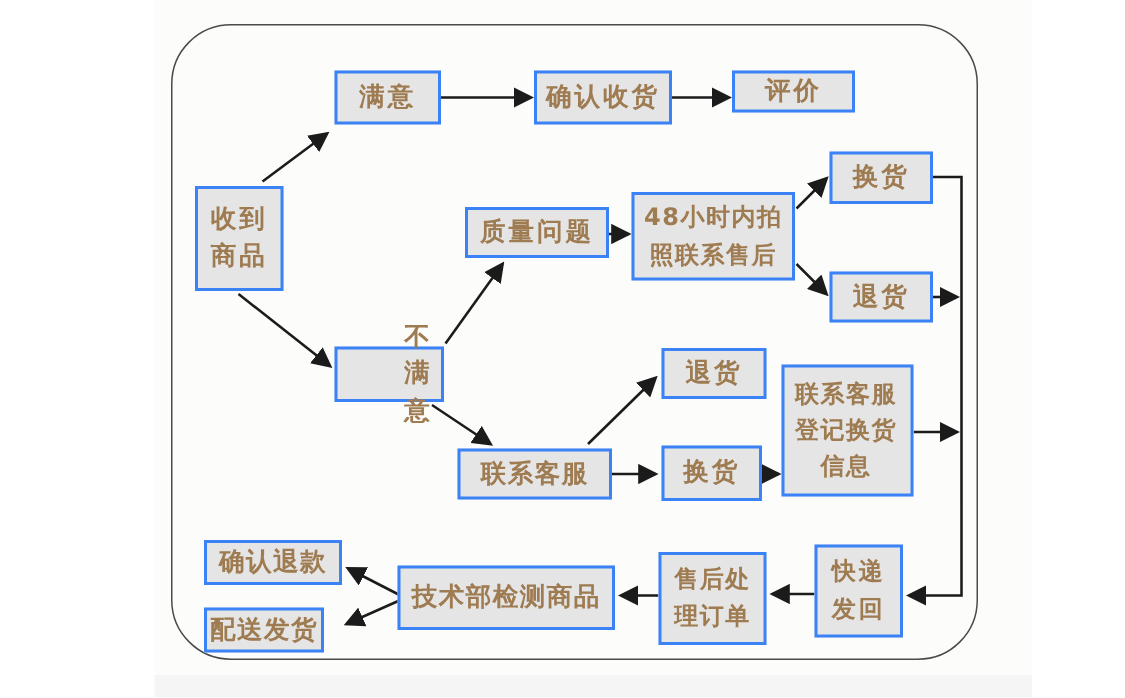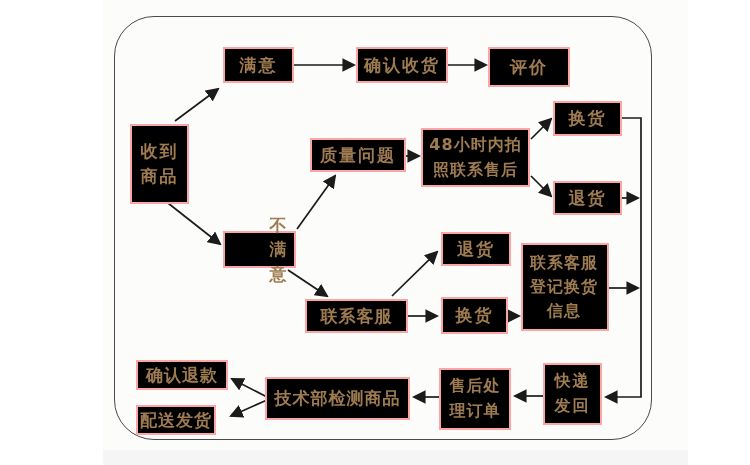--- a/index.html
+++ b/index.html
@@ -7,28 +7,28 @@
     position:relative;width:750px;height:465px;background:#ffffff;overflow:hidden;
     font-family:"DejaVu Sans","Liberation Sans",sans-serif;
   }
   .photo-backdrop{position:absolute;left:103px;top:0;width:585px;height:465px;background:#fcfcfb;}
   .photo-strip{position:absolute;left:103px;top:450px;width:585px;height:15px;background:#f5f5f5;}
   .outer-frame{
     position:absolute;left:114px;top:16px;width:538px;height:424px;
     border:1.5px solid #4a4a4a;border-radius:40px;box-sizing:border-box;background:transparent;
   }
   .node{
-    position:absolute;box-sizing:border-box;background:#000000;border:2px solid #fca5a5;
+    position:absolute;box-sizing:border-box;background:#e5e5e5;border:2px solid #3b82f6;
     color:#9e7b51;font-weight:bold;font-size:17px;letter-spacing:2px;line-height:1.45;
     display:flex;align-items:center;justify-content:center;text-align:center;white-space:pre-line;
   }
-  .n-receive        {left:130px;top:124px;width:59px;height:80px;}
+  .n-receive        {left:130px;top:124px;width:59px;height:70px;}
   .n-satisfied      {left:223px;top:47px;width:71px;height:36px;}
   .n-confirm-receipt{left:356px;top:47px;width:92px;height:36px;}
-  .n-evaluate       {left:488px;top:47px;width:82px;height:40px;}
+  .n-evaluate       {left:488px;top:47px;width:82px;height:28px;}
   .n-quality        {left:310px;top:138px;width:96px;height:34px;}
   .n-photo48        {left:421px;top:128px;width:109px;height:59px;font-size:16px;letter-spacing:1px;line-height:1.55;}
   .n-exchange-top   {left:553px;top:101px;width:69px;height:35px;}
   .n-return-top     {left:553px;top:181px;width:69px;height:34px;}
   .n-unsatisfied    {left:223px;top:231px;width:73px;height:37px;padding-left:39px;}
   .n-nonquality     {left:305px;top:299px;width:103px;height:34px;letter-spacing:1px;}
   .n-return-mid     {left:441px;top:232px;width:70px;height:34px;}
   .n-exchange-mid   {left:441px;top:297px;width:67px;height:37px;}
   .n-contact-cs     {left:521px;top:243px;width:88px;height:88px;font-size:16px;letter-spacing:1px;
                      justify-content:flex-start;text-align:center;padding-left:7px;line-height:1.5;}

